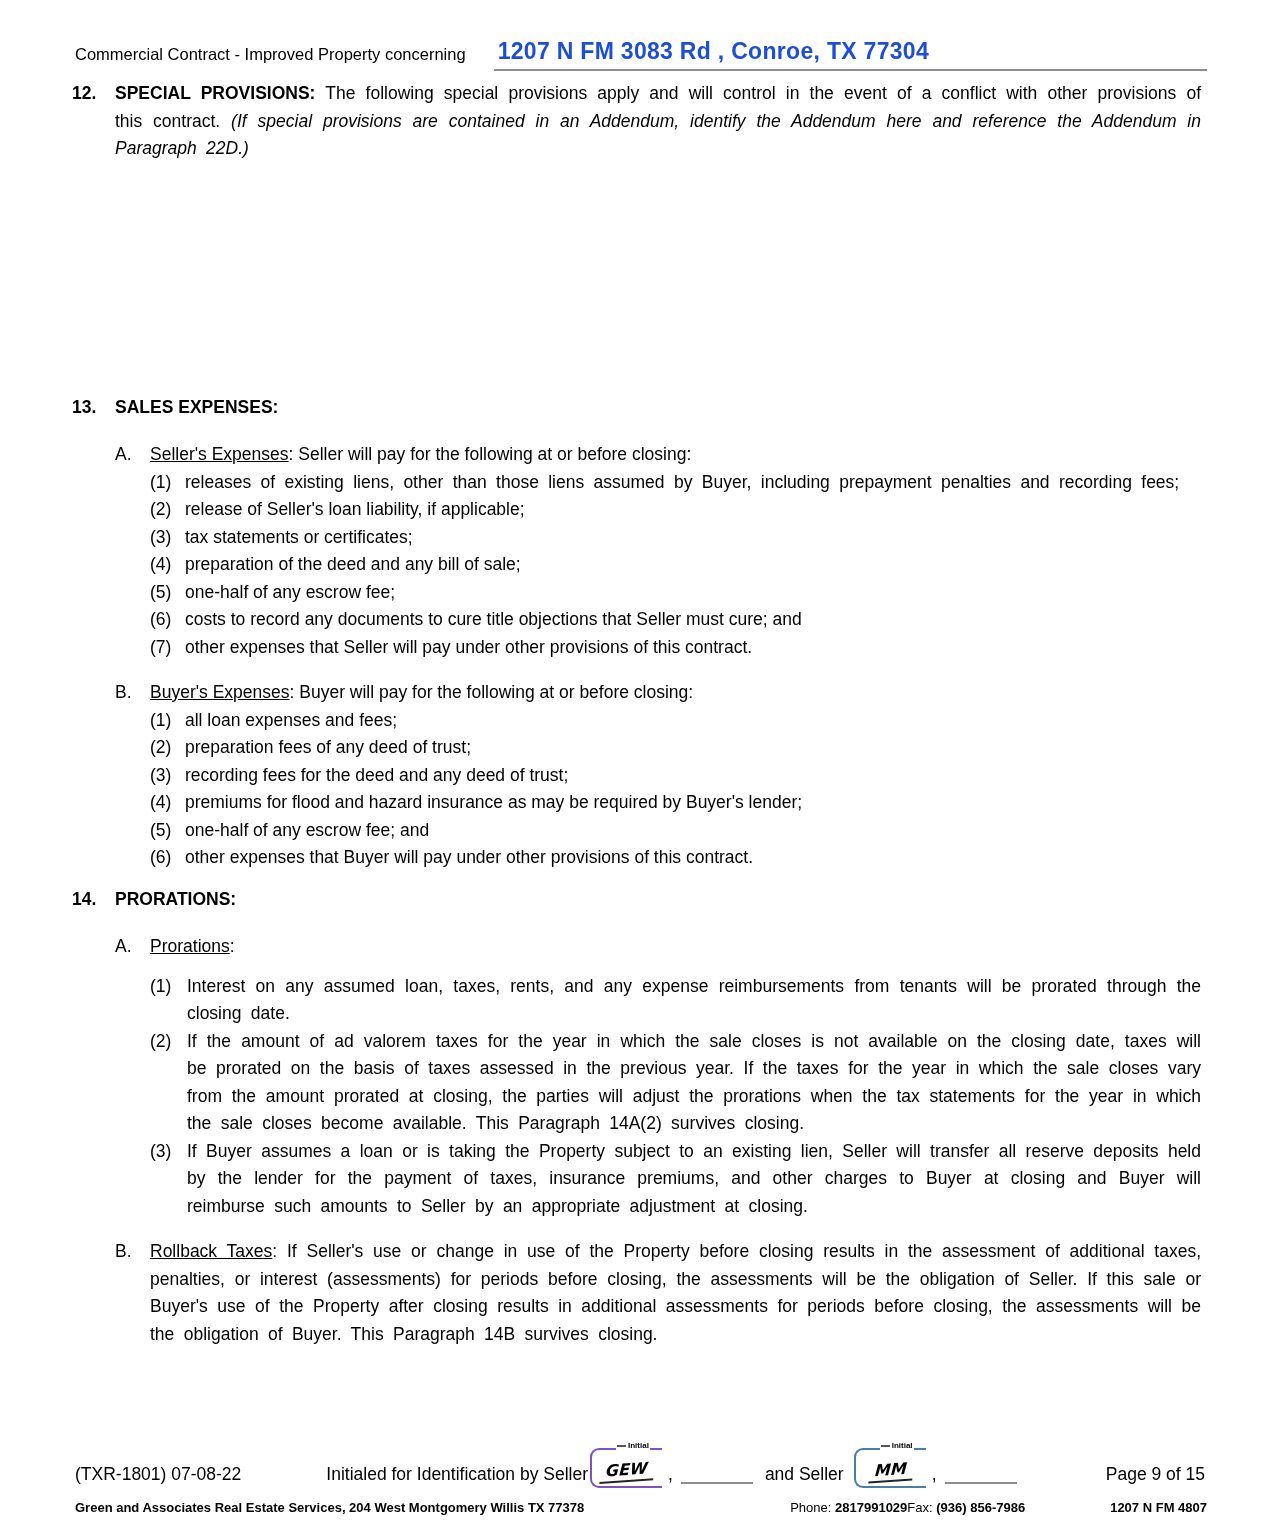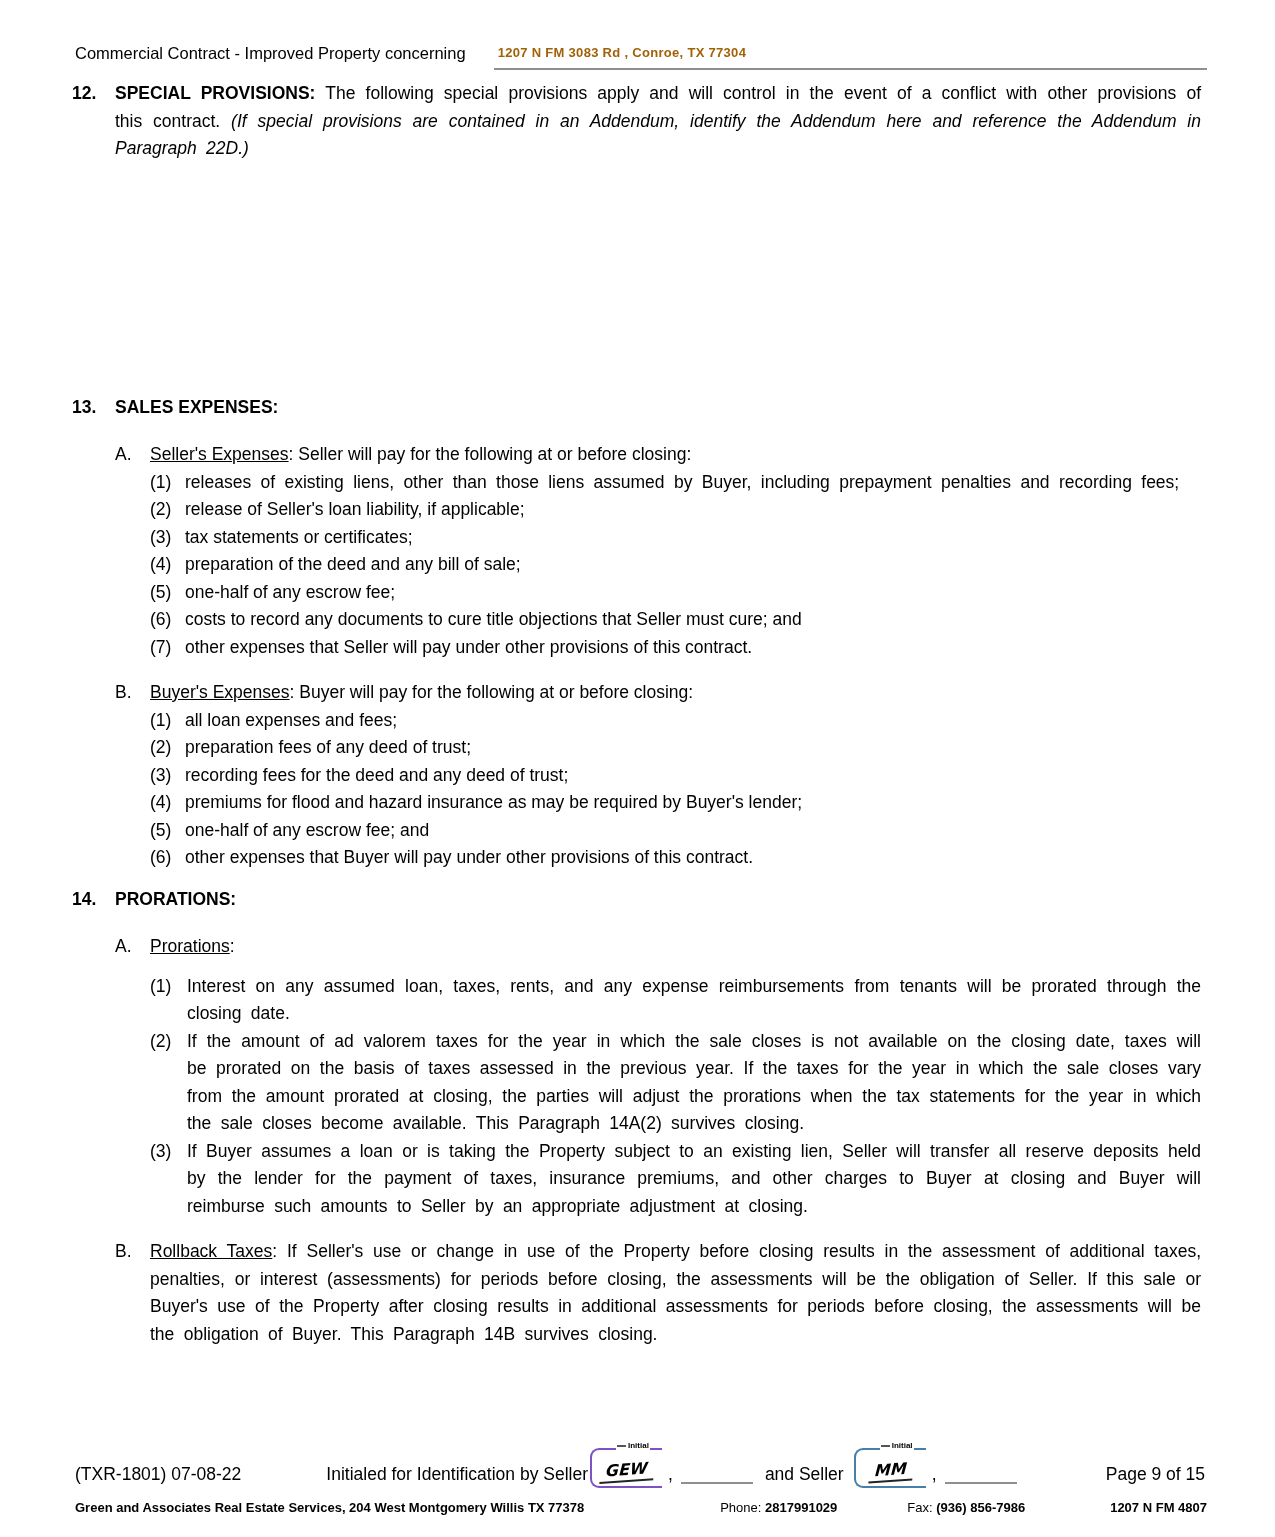--- a/index.html
+++ b/index.html
@@ -17,21 +17,21 @@
   
   .header {
     position:absolute; top:38px; left:75px; right:68px;
     display:flex; align-items:flex-end;
   }
   .header-label { font-size:16.5px; white-space:nowrap; padding-right:28px; padding-bottom:2px; }
   .header-addr-wrap {
     flex:1; border-bottom:2px solid #8f8f8f; padding-bottom:1px;
   }
   .header-addr {
-    color:#a16207; font-weight:bold; font-size:13px; letter-spacing:.3px;
+    color:#1d4ed8; font-weight:bold; font-size:23px; letter-spacing:.3px;
     padding-left:4px; white-space:nowrap;
   }
   
   .content { position:absolute; top:80px; left:0; right:0; }
   .para { margin-right:74px; }
   .sec  { margin-left:115px; text-indent:-43px; }
   .sec .num { display:inline-block; width:43px; text-indent:0; font-weight:bold; }
   .sec .ttl { font-weight:bold; }
   .ab   { margin-left:150px; text-indent:-35px; }
   .ab .lbl { display:inline-block; width:35px; text-indent:0; }
@@ -80,21 +80,21 @@
   }
   .andbuyer { margin:0 8px 0 2px; white-space:nowrap; }
   
   .broker {
     position:absolute; top:1498px; left:75px; right:68px;
     font-size:13px; line-height:20px;
   }
   .brow { display:flex; align-items:baseline; }
   .serifb { font-family:Liberation Sans, sans-serif; font-weight:bold; }
   .office { flex:1; }
-  .phone-group { white-space:nowrap; margin-right:70px; }
+  .phone-group { white-space:nowrap; }
   .fax-group { white-space:nowrap; margin-right:85px; }
   .refcode { white-space:nowrap; }
   .agent { width:240px; }
   .produced { flex:1; text-align:center; font-size:13.5px; }
   .site { text-decoration:underline; margin-left:8px; }
 </style>
 </head>
 <body>
 
 <div class="page">

